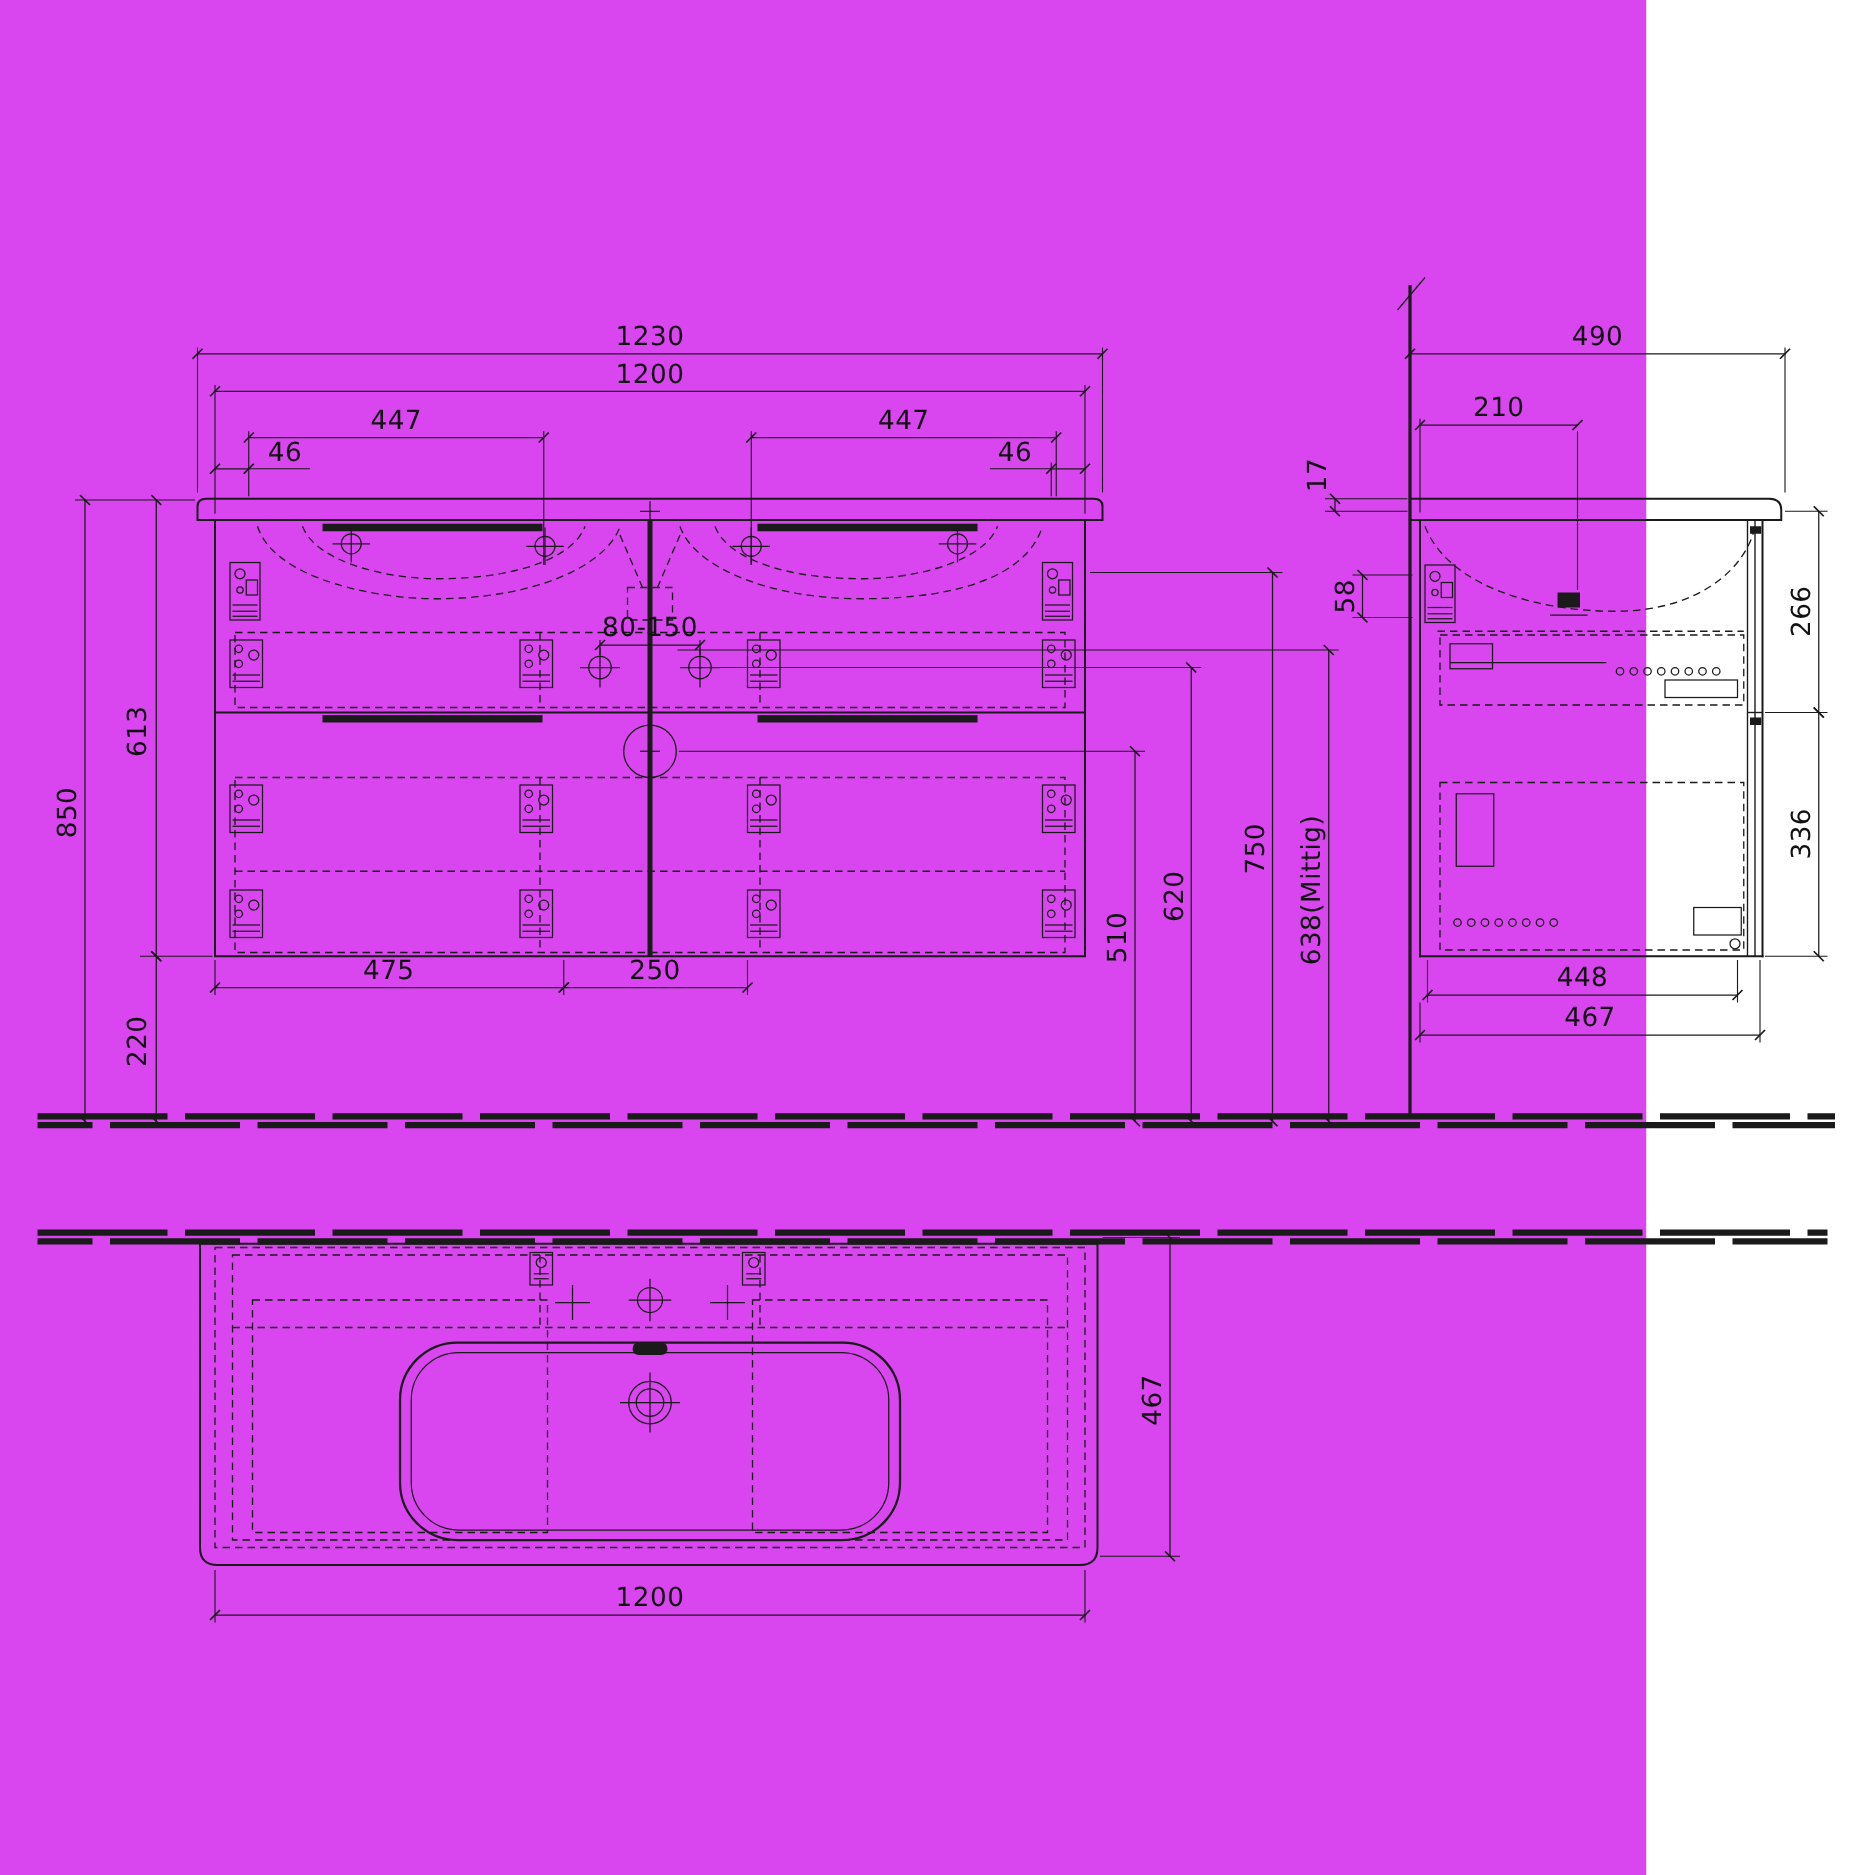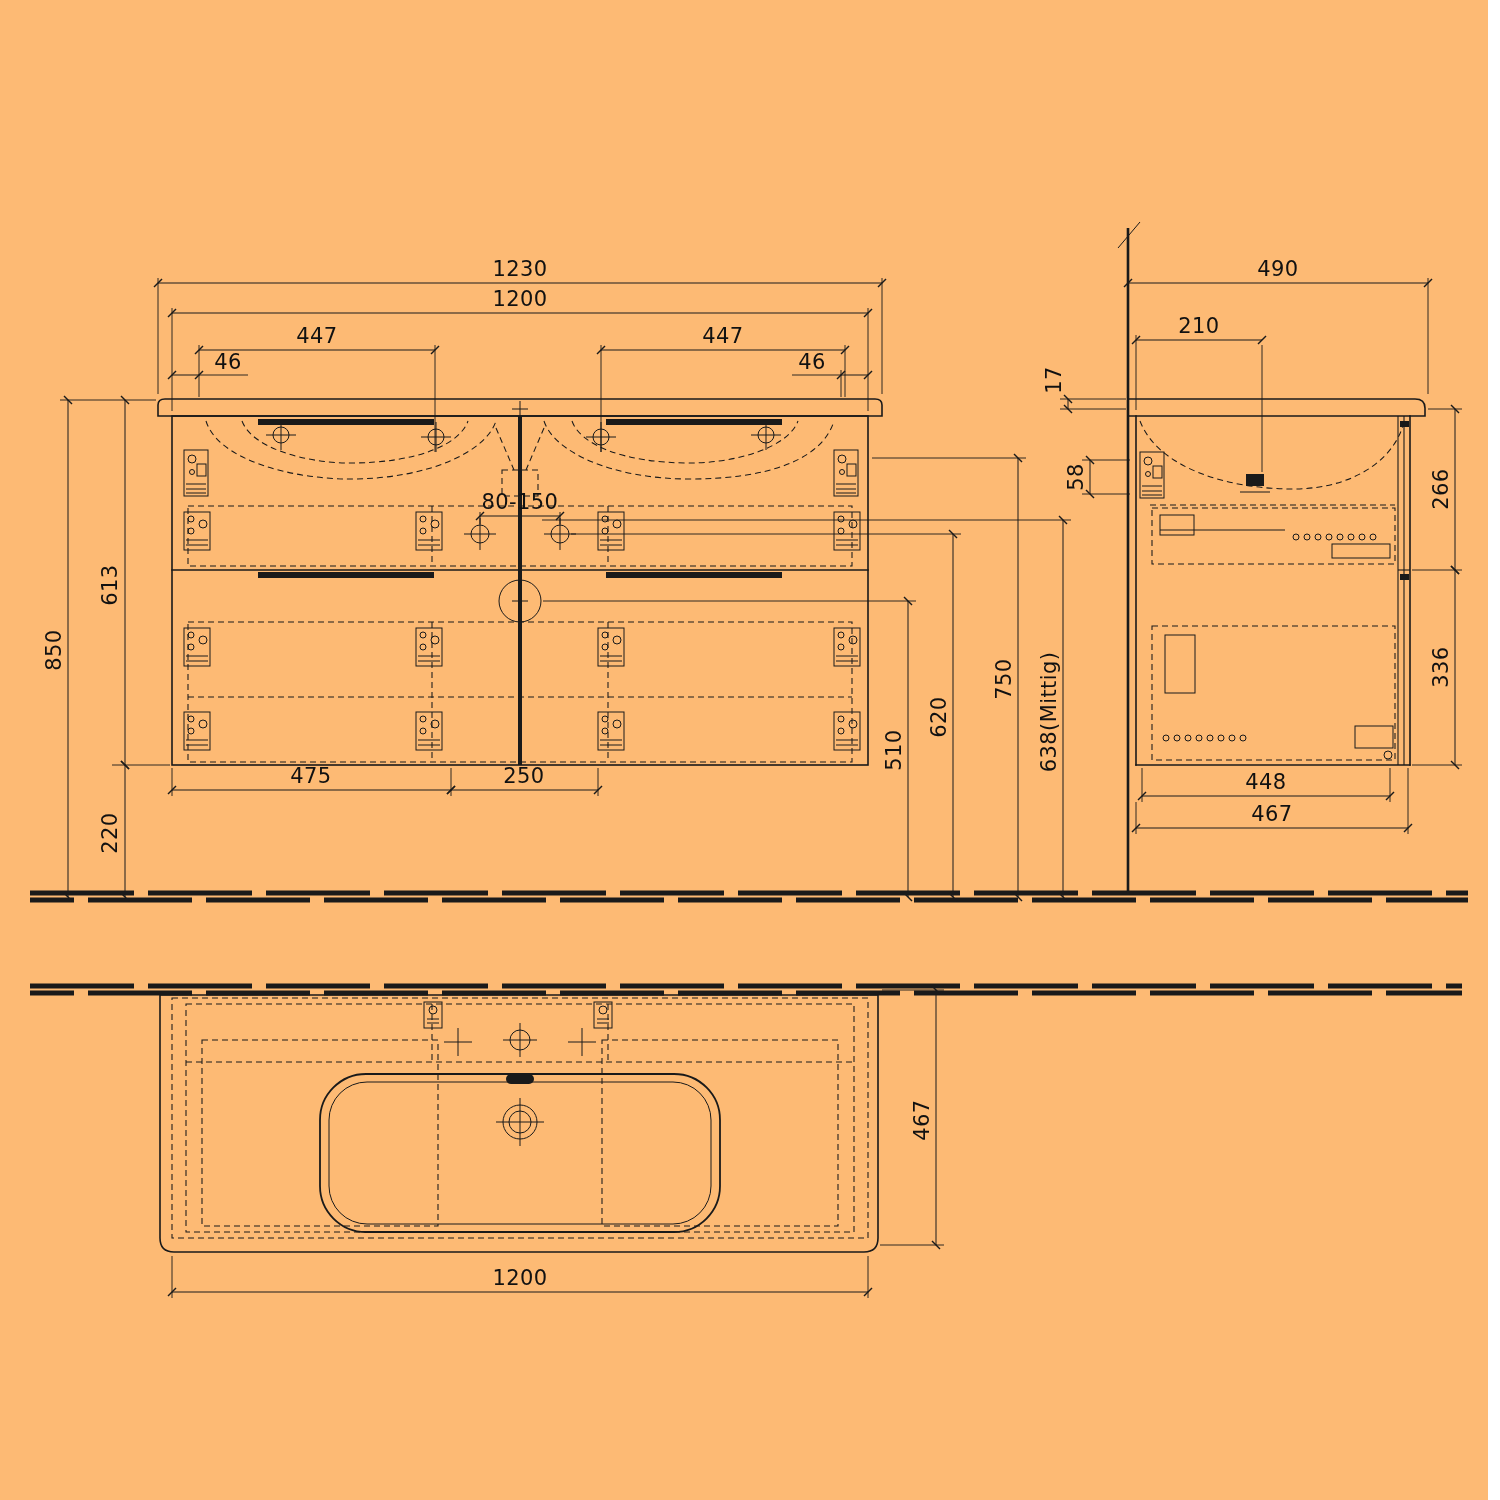--- a/index.html
+++ b/index.html
@@ -1,16 +1,16 @@
 <!DOCTYPE html>
 <html><head>
 <meta charset="utf-8">
 <style>
   html,body{margin:0;padding:0;background:#fff;}
-  .stage{width:1488px;height:1500px;background:#fdba74;position:relative;font-family:"DejaVu Sans",sans-serif;}
+  .stage{width:1317px;height:1500px;background:#d946ef;position:relative;font-family:"DejaVu Sans",sans-serif;}
   svg{display:block;}
   .ln{stroke:#1a1a1a;stroke-width:1.6;fill:none;stroke-linecap:square;}
   .md{stroke:#1a1a1a;stroke-width:1.1;fill:none;}
   .tn{stroke:#1a1a1a;stroke-width:1;fill:none;}
   .dsh{stroke:#1a1a1a;stroke-width:1.05;fill:none;stroke-dasharray:6 4;}
   .dim{stroke:#1a1a1a;stroke-width:1;fill:none;marker-start:url(#tk);marker-end:url(#tk);}
   .ext{stroke:#1a1a1a;stroke-width:0.9;fill:none;}
   .band{stroke:#1a1a1a;stroke-width:5;fill:none;stroke-dasharray:104 14;}
   .fillb{fill:#1a1a1a;stroke:none;}
   .lbl{font:21px "DejaVu Sans",sans-serif;fill:#111;letter-spacing:0.4px;}

